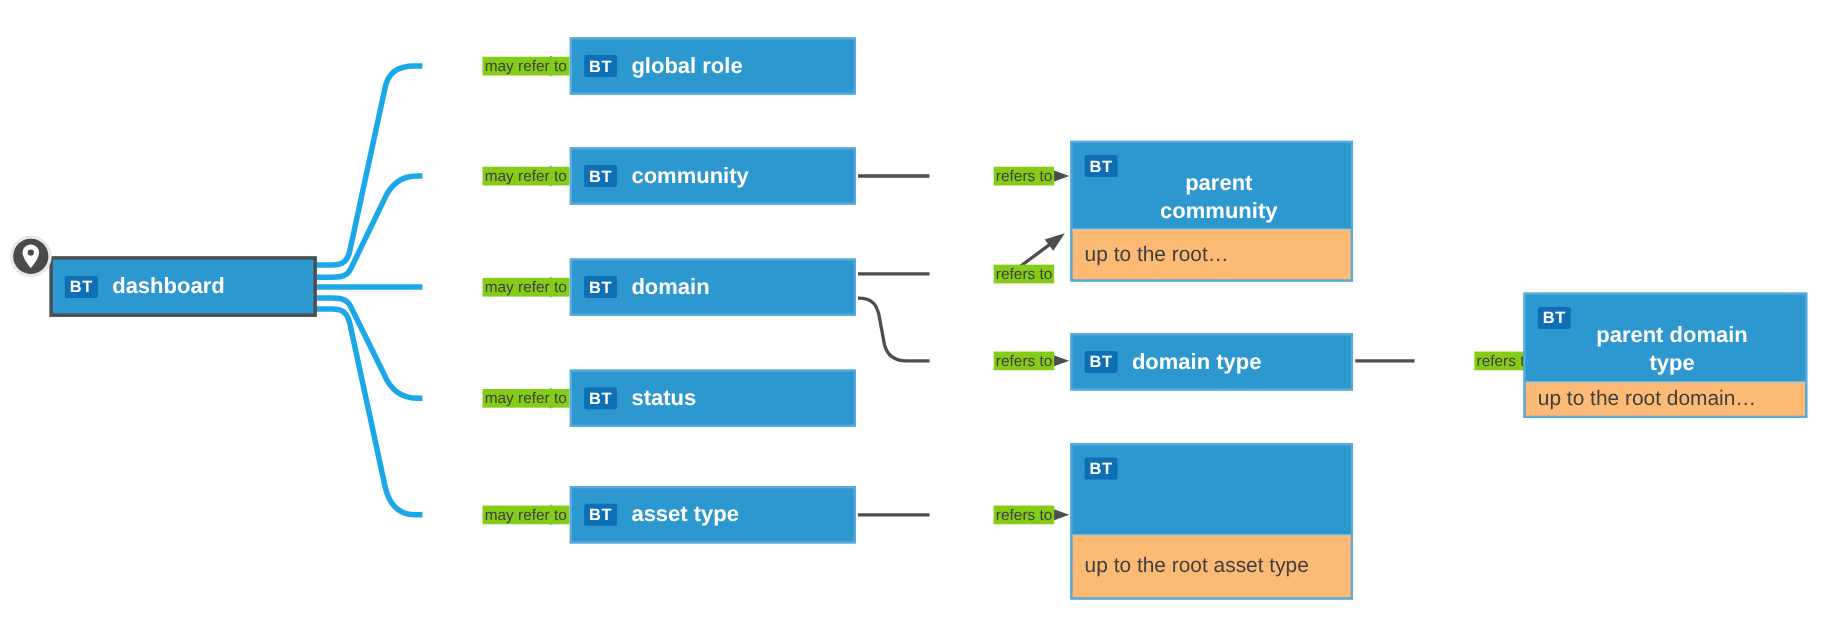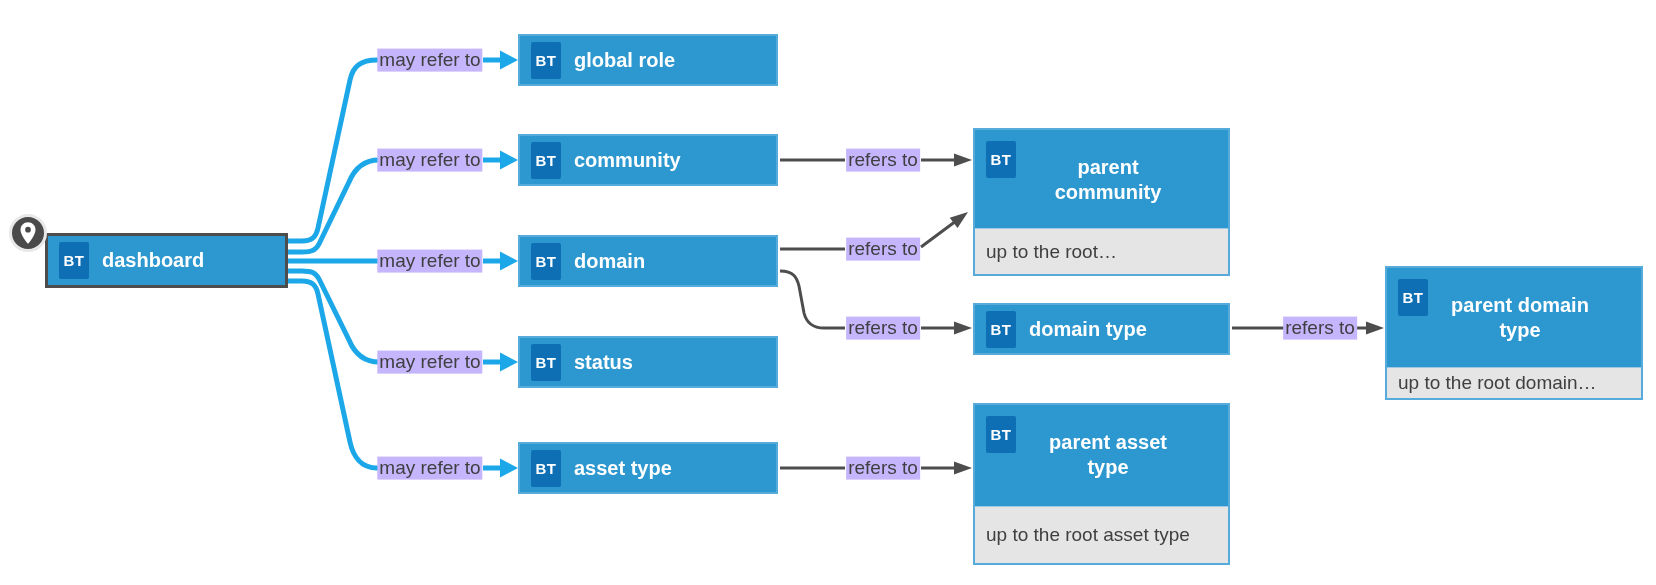--- a/index.html
+++ b/index.html
@@ -9,47 +9,47 @@
   }
   .edges{position:absolute;left:0;top:0;}
   
   .node{
     position:absolute;width:260px;height:52px;box-sizing:border-box;
     background:#2d97cf;border:2px solid #57abdb;
     display:flex;align-items:center;padding:0 11px;
   }
   .node.root{border:3px solid #4d4d4d;}
   .badge{
-    flex:none;width:30px;height:37px;background:#0e6fb4;color:#fff;
+    flex:none;width:30px;height:20px;background:#0e6fb4;color:#fff;
     font-size:15px;font-weight:700;display:flex;align-items:center;
     justify-content:center;border-radius:2px;letter-spacing:.5px;
   }
   .node-label{
     color:#fff;font-size:20px;font-weight:700;margin-left:13px;line-height:1.25;text-align:center;
   }
   
   .pnode{
     position:absolute;box-sizing:border-box;background:#2d97cf;
     border:2px solid #57abdb;
   }
   .phead{
     display:flex;align-items:flex-start;box-sizing:border-box;
     padding:9px 11px 0 11px;
   }
   .phead .badge{margin-top:2px;}
   .phead .node-label{max-width:158px;margin-top:16px;}
   .pnote{
-    box-sizing:border-box;background:#e5e5e5;color:#3f3f3f;font-size:19px;
+    box-sizing:border-box;background:#fdba74;color:#3f3f3f;font-size:19px;
     padding:0 11px;display:flex;align-items:center;
-    border-top:1px solid #9fc9e4;white-space:nowrap;overflow:hidden;margin-top:20px;
+    border-top:1px solid #9fc9e4;white-space:nowrap;overflow:hidden;
   }
   
   .elabel{
     position:absolute;transform:translate(-50%,-50%);white-space:nowrap;
-    font-size:19px;color:#3f3f3f;background:#c4b5fd;padding:0 2px;line-height:1.2;
+    font-size:14px;color:#3f3f3f;background:#84cc16;padding:0 2px;line-height:1.2;margin-left:48px;
   }
   
   .pin{
     position:absolute;left:9px;top:214px;width:38px;height:38px;
     box-sizing:border-box;border-radius:50%;background:#4a4a4a;
     border:3px solid #e8e8e8;display:flex;align-items:center;justify-content:center;
     z-index:3;
   }
   .node,.pnode{z-index:2;}
 </style>
@@ -154,21 +154,20 @@
   </div>
 
   <div class="node" style="left:973px;top:303px;width:257px">
     <span class="badge">BT</span>
     <span class="node-label">domain type</span>
   </div>
 
   <div class="pnode" style="left:973px;top:403px;width:257px">
     <div class="phead" style="height:81px">
       <span class="badge">BT</span>
-      <span class="node-label">parent asset type</span>
     </div>
     <div class="pnote" style="height:57px">up to the root asset type</div>
   </div>
 
   <div class="pnode" style="left:1385px;top:266px;width:258px">
     <div class="phead" style="height:79px">
       <span class="badge">BT</span>
       <span class="node-label">parent domain type</span>
     </div>
     <div class="pnote" style="height:31px">up to the root domain…</div>

